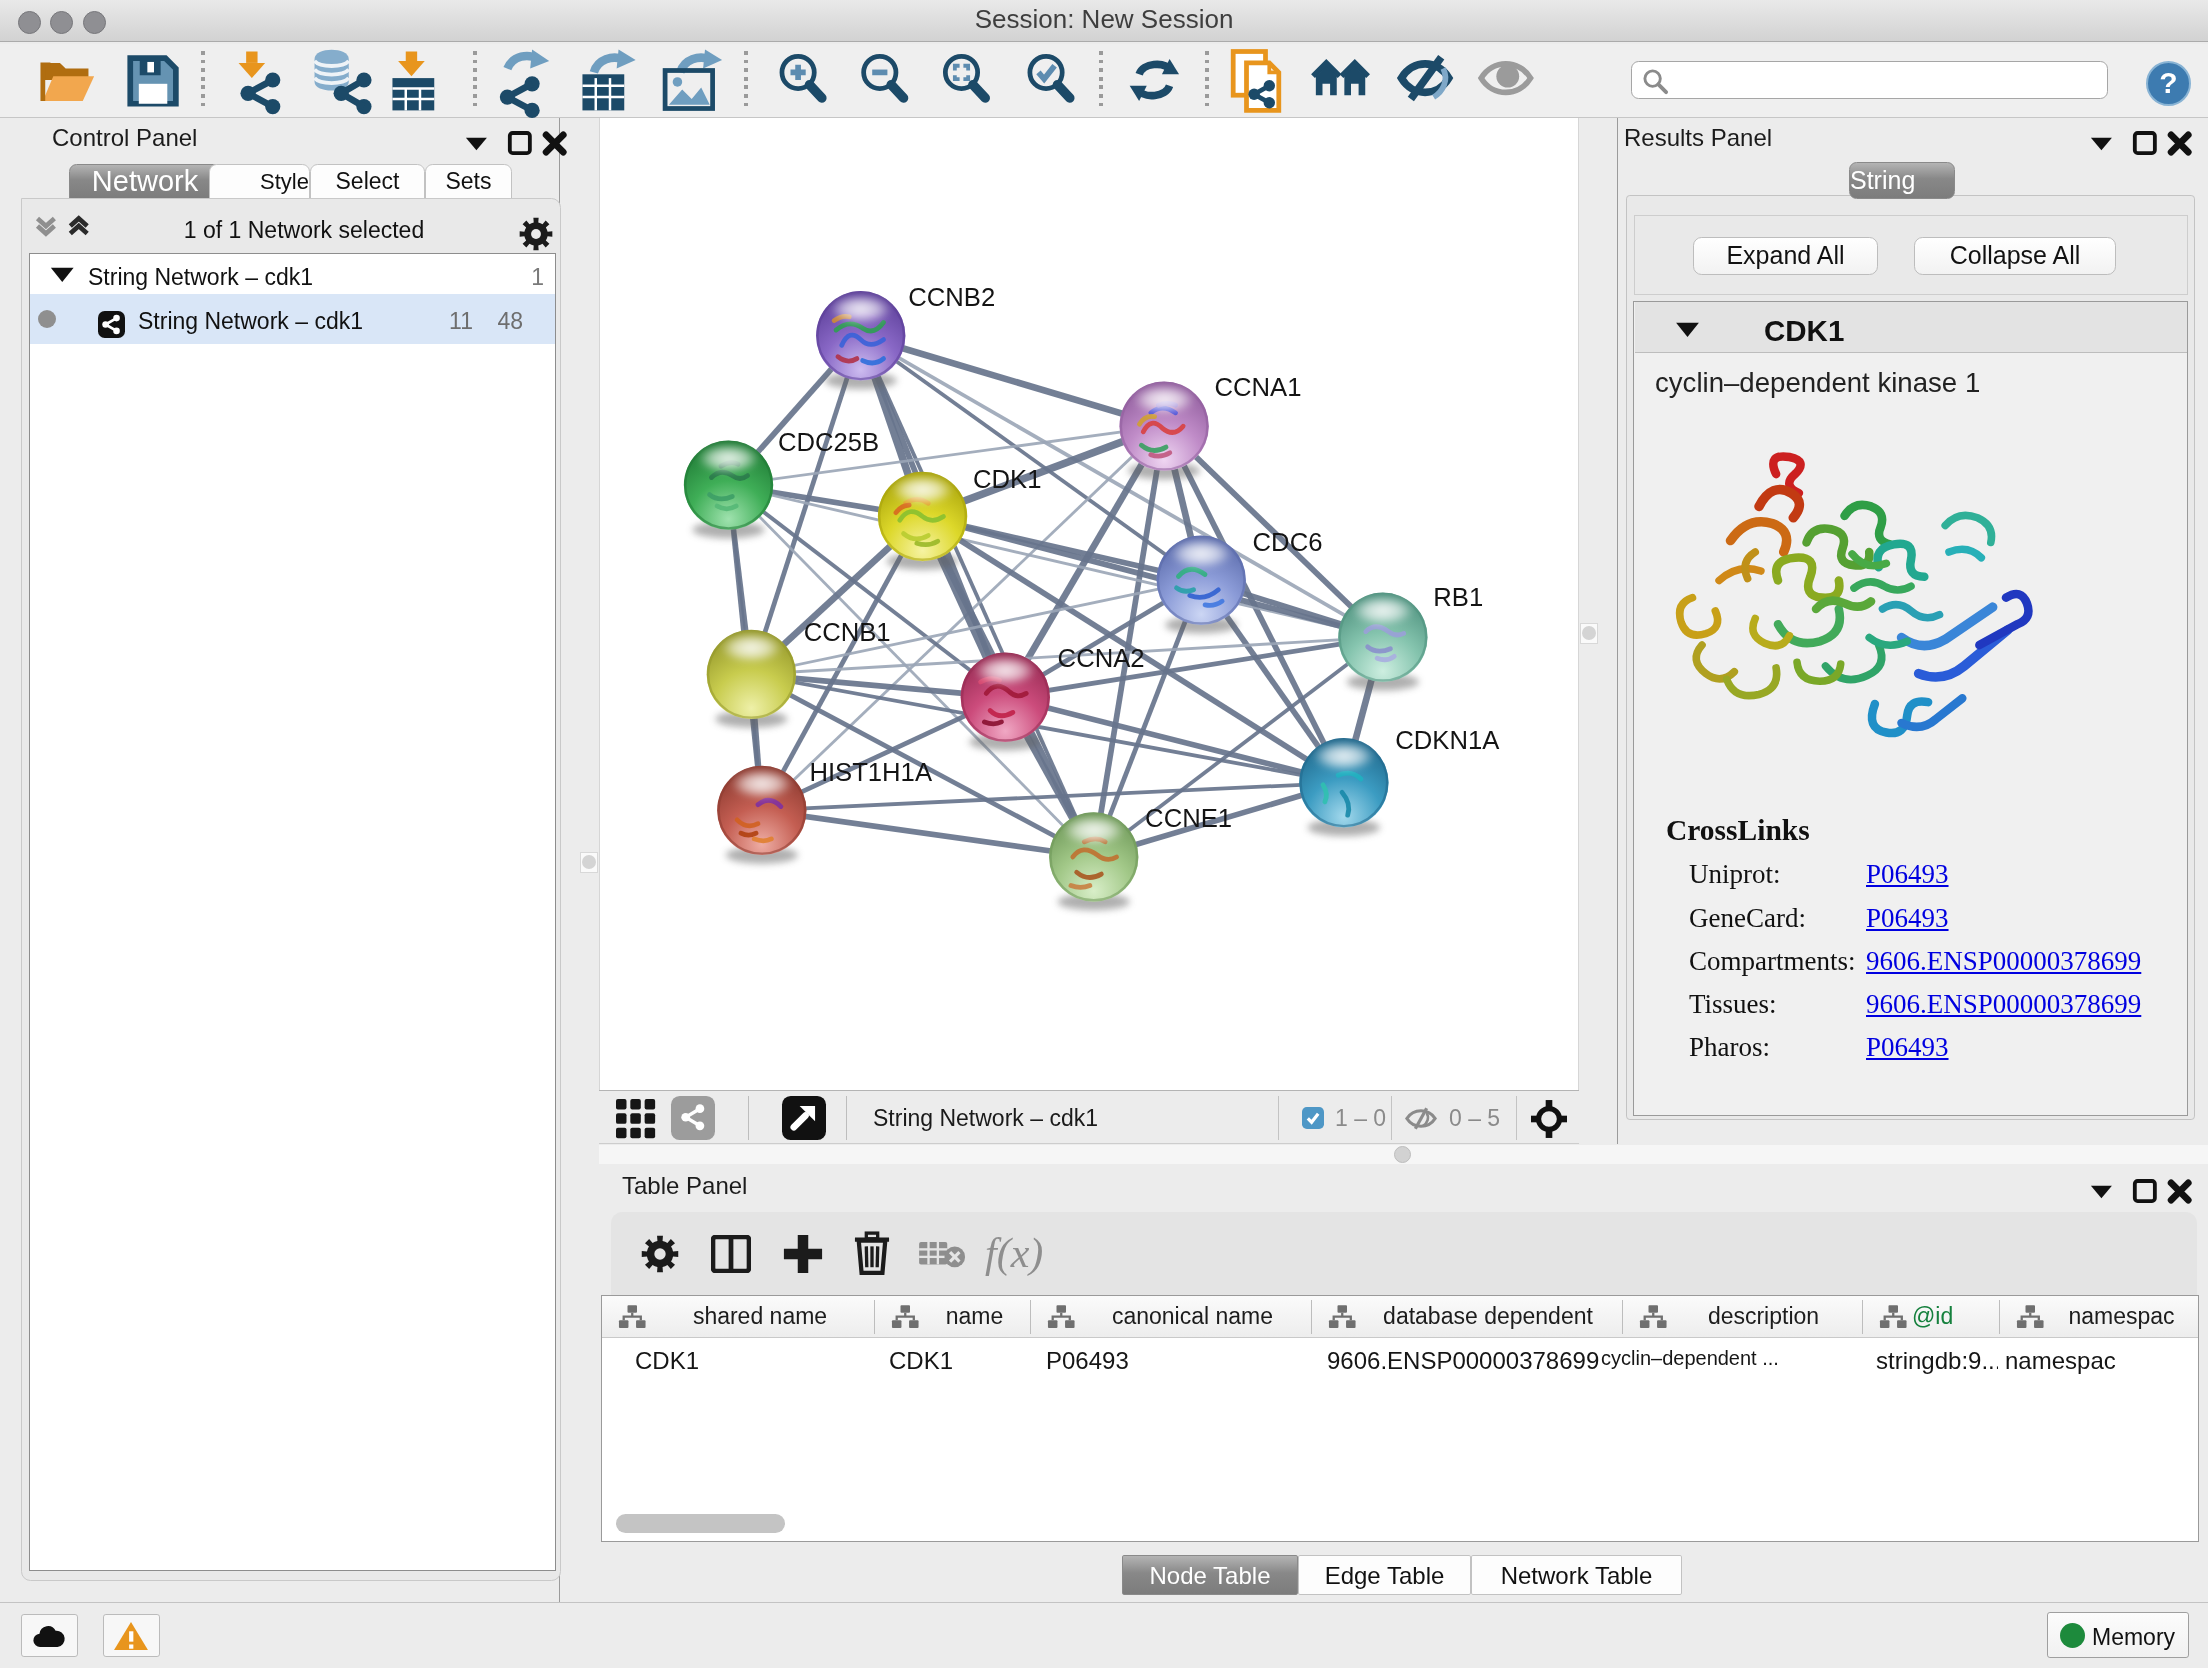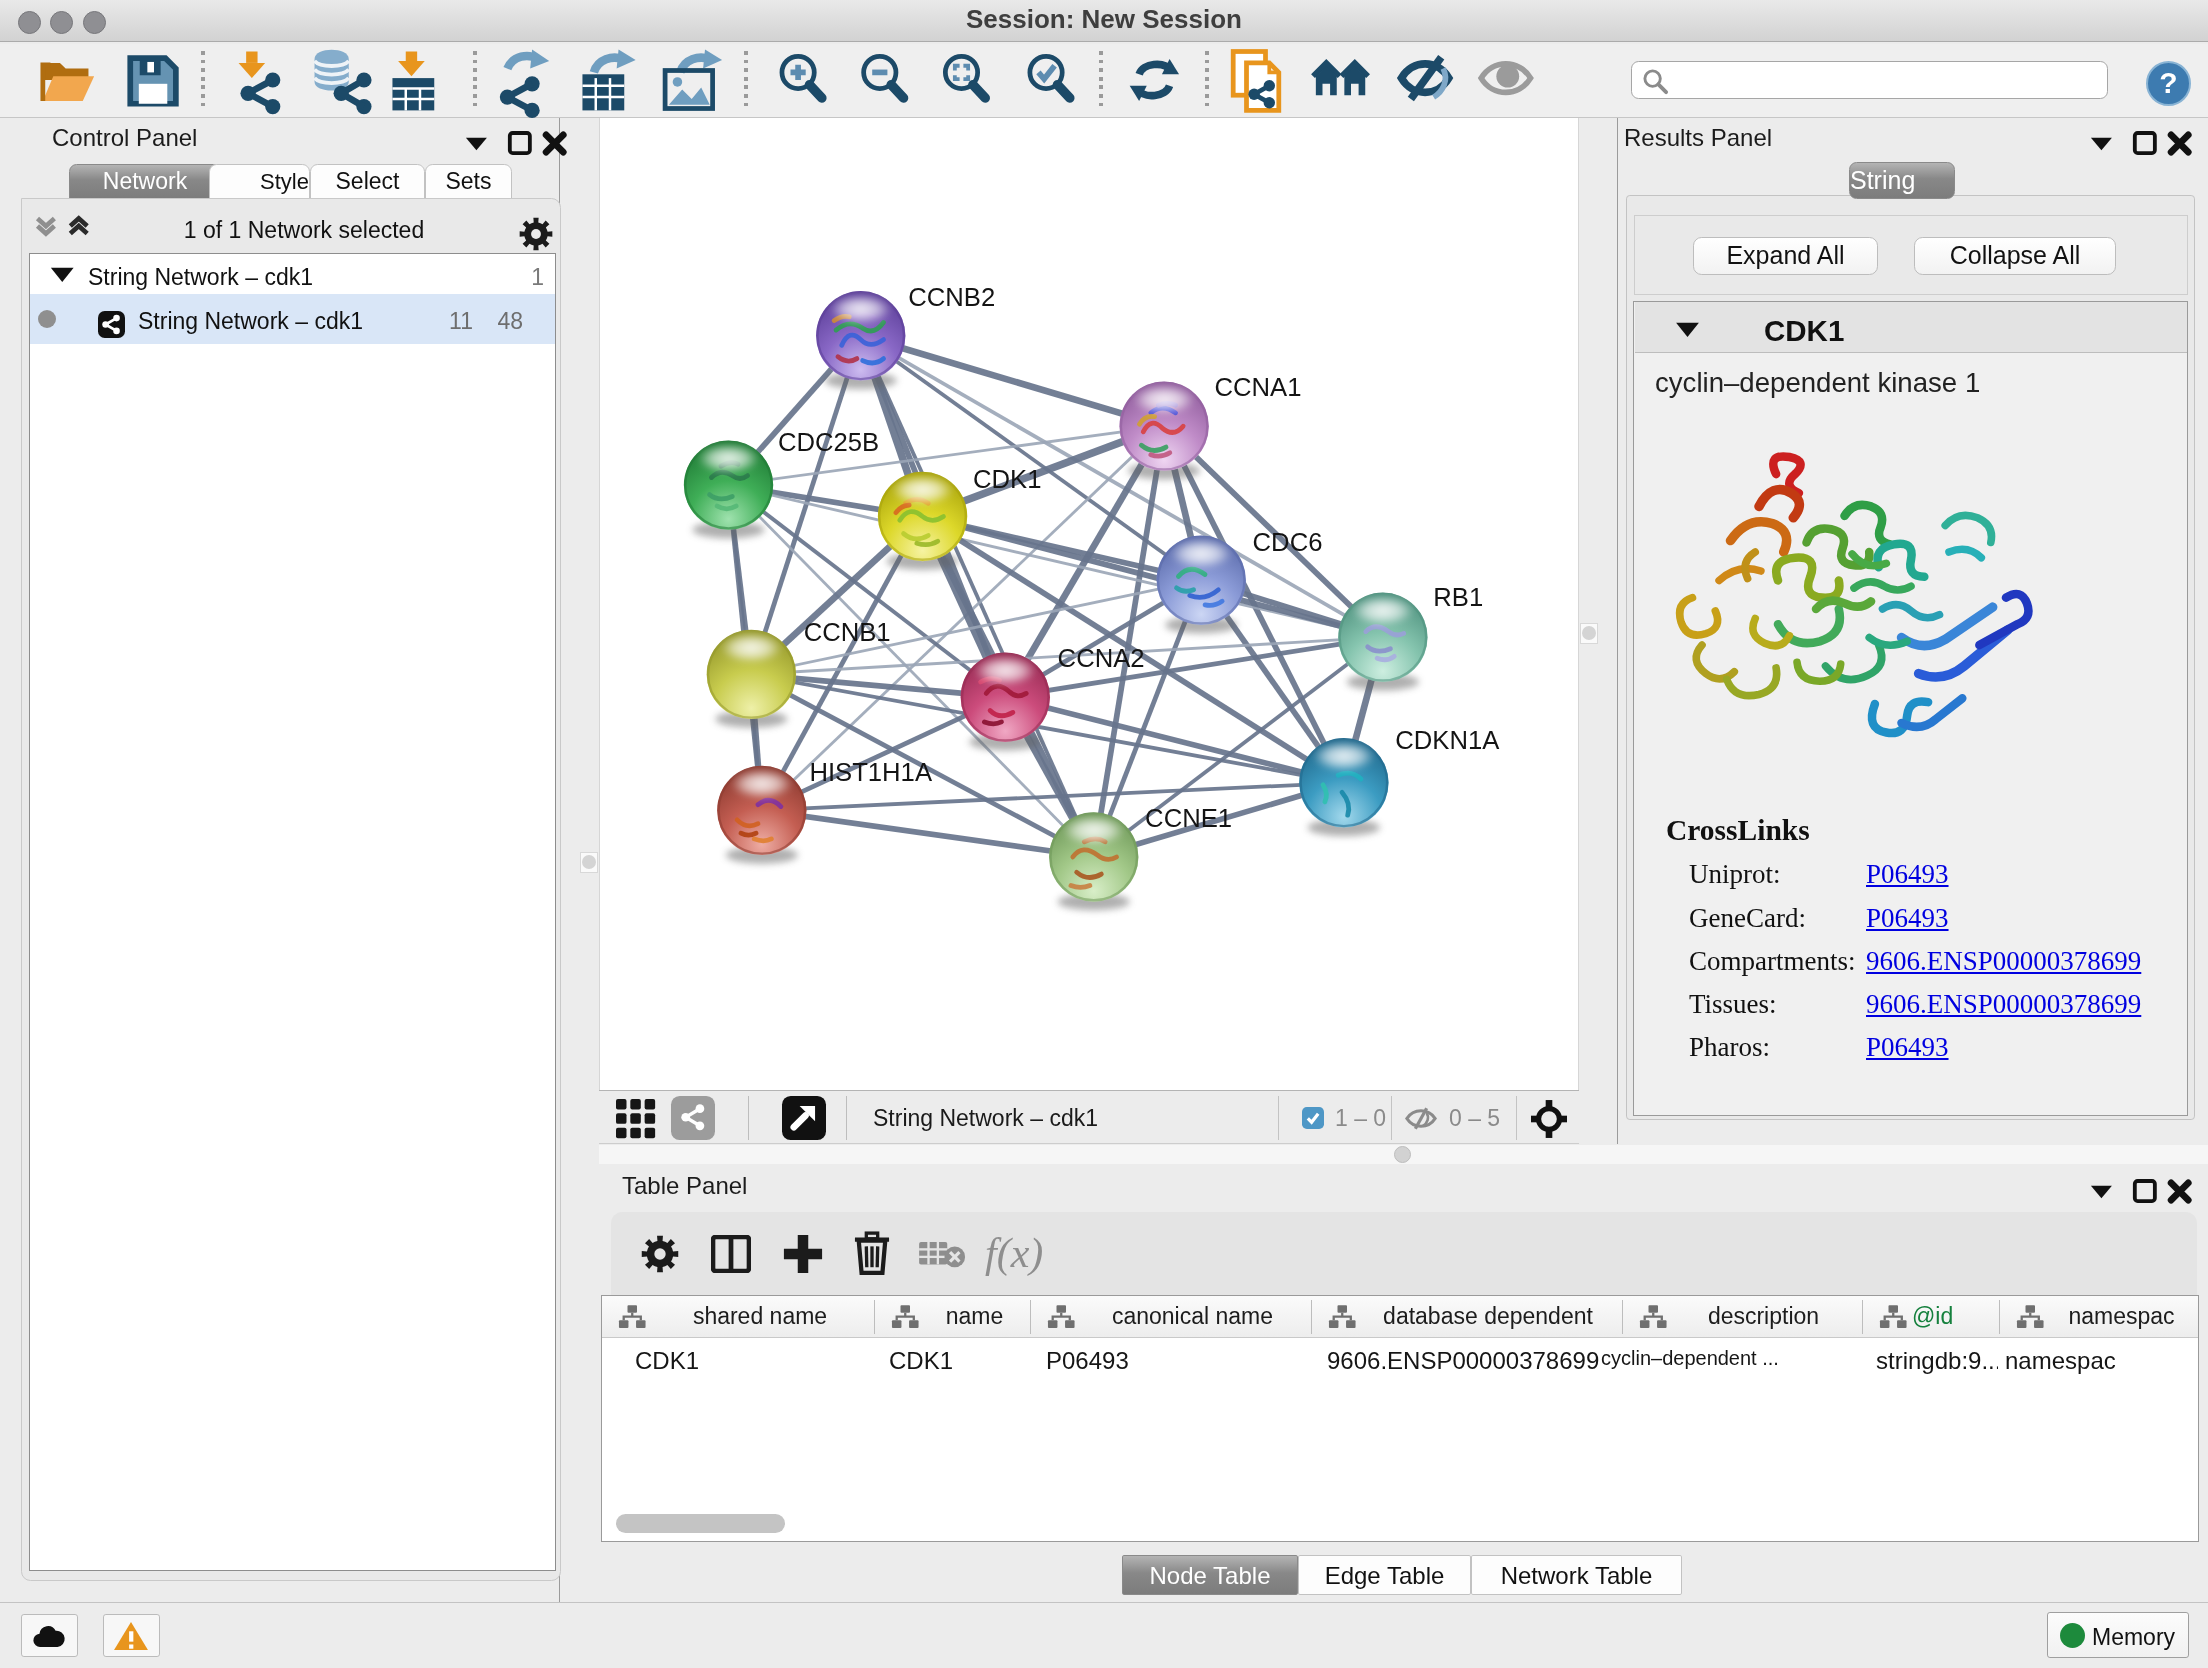--- a/index.html
+++ b/index.html
@@ -10,21 +10,21 @@
 .wbtn{position:absolute;background:linear-gradient(#ffffff,#f2f2f2);border:1.9px solid #bdbdbd;border-radius:8.6px;font-size:25px;color:#111;text-align:center}
 .graytab{background:linear-gradient(#b4b4b4,#888 45%,#7c7c7c);color:#fff;border:1px solid #8a8a8a}
 .whitetab{background:#fdfdfd;color:#111;border:1px solid #c2c2c2}
 </style></head>
 <body>
 
 <div class="abs" style="left:0;top:0;width:2208px;height:42px;background:linear-gradient(#e9e9e9,#d2d2d2);border-bottom:1.9px solid #ababab"></div>
 <div class="abs" style="left:18px;top:10.5px;width:23px;height:23px;border-radius:50%;background:#8f8f93;border:1px solid #77777b"></div>
 <div class="abs" style="left:50px;top:10.5px;width:23px;height:23px;border-radius:50%;background:#8f8f93;border:1px solid #77777b"></div>
 <div class="abs" style="left:83px;top:10.5px;width:23px;height:23px;border-radius:50%;background:#8f8f93;border:1px solid #77777b"></div>
-<div class="abs" style="left:0;top:3.8px;width:2208px;text-align:center;font-size:26px;font-weight:700;color:#3e3e3e">Session: New Session</div>
+<div class="abs" style="left:0;top:3.8px;width:2208px;text-align:center;font-size:26px;font-weight:400;color:#3e3e3e">Session: New Session</div>
 
 <div class="abs" style="left:0;top:44px;width:2208px;height:74px;background:#efefef;border-bottom:1.9px solid #c6c6c6"></div>
 <div class="abs" style="left:201px;top:51px;width:3.8px;height:57px;background:repeating-linear-gradient(#9a9a9a 0 3.8px,rgba(0,0,0,0) 3.8px 8.6px)"></div>
 <div class="abs" style="left:473px;top:51px;width:3.8px;height:57px;background:repeating-linear-gradient(#9a9a9a 0 3.8px,rgba(0,0,0,0) 3.8px 8.6px)"></div>
 <div class="abs" style="left:744px;top:51px;width:3.8px;height:57px;background:repeating-linear-gradient(#9a9a9a 0 3.8px,rgba(0,0,0,0) 3.8px 8.6px)"></div>
 <div class="abs" style="left:1099px;top:51px;width:3.8px;height:57px;background:repeating-linear-gradient(#9a9a9a 0 3.8px,rgba(0,0,0,0) 3.8px 8.6px)"></div>
 <div class="abs" style="left:1205px;top:51px;width:3.8px;height:57px;background:repeating-linear-gradient(#9a9a9a 0 3.8px,rgba(0,0,0,0) 3.8px 8.6px)"></div>
 <svg class="abs" style="left:0;top:42px" width="2208" height="76" viewBox="0 0 2322 80">
 <g transform="translate(42,18)">
 <path d="M2 4 L20 4 L26 10 L50 10 L50 22 L2 22 Z" fill="#b06d10"></path>
@@ -167,21 +167,21 @@
   </svg>
 <div class="abs" style="left:2146px;top:61px;width:45px;height:45px;border-radius:50%;background:#3d7bb0;border:2.9px solid #88b3d4;color:#fff;font-size:30px;font-weight:700;text-align:center;line-height:40px">?</div>
 
 <div class="abs" style="left:0;top:118px;width:560px;height:1484px;background:#ececec;border-right:1.9px solid #9b9b9b"></div>
 <div class="abs panehdr" style="left:52px;top:124px">Control Panel</div>
 <svg class="abs" style="left:464px;top:131px" width="105" height="25" viewBox="0 0 110 26">
 <path d="M2 7 L24 7 L13 20 Z" fill="#111"></path>
 <rect x="48" y="2" width="21" height="21" fill="none" stroke="#111" stroke-width="4" rx="3"></rect>
 <path d="M86 4 L104 22 M104 4 L86 22" stroke="#111" stroke-width="7" stroke-linecap="round"></path>
 </svg>
-<div class="abs graytab" style="left:69px;top:164px;width:152px;height:35px;border-radius:7.6px 7.6px 0 0;font-size:23px;text-align:center;line-height:33px">Network</div>
+<div class="abs graytab" style="left:69px;top:164px;width:152px;height:35px;border-radius:7.6px 7.6px 0 0;font-size:29px;text-align:center;line-height:33px">Network</div>
 <div class="abs whitetab" style="left:209px;top:164px;width:101px;height:35px;border-radius:7.6px 7.6px 0 0;font-size:22px;text-align:right;line-height:33px">Style</div>
 <div class="abs whitetab" style="left:310px;top:164px;width:115px;height:35px;border-radius:7.6px 7.6px 0 0;font-size:23px;text-align:center;line-height:33px">Select</div>
 <div class="abs whitetab" style="left:425px;top:164px;width:87px;height:35px;border-radius:7.6px 7.6px 0 0;font-size:23px;text-align:center;line-height:33px">Sets</div>
 <div class="abs" style="left:21px;top:198px;width:540px;height:1383px;background:#e9e9e9;border:1px solid #c9c9c9;border-radius:0 9.5px 9.5px 9.5px"></div>
 <svg class="abs" style="left:34px;top:211px" width="67" height="30" viewBox="0 0 70 32">
 <g stroke="#8f8f8f" stroke-width="5" fill="none">
       <path d="M3 8 L12 16 L21 8"></path>
       <path d="M3 16 L12 24 L21 16"></path>
     </g>
 <g stroke="#2a2a2a" stroke-width="5" fill="none">

